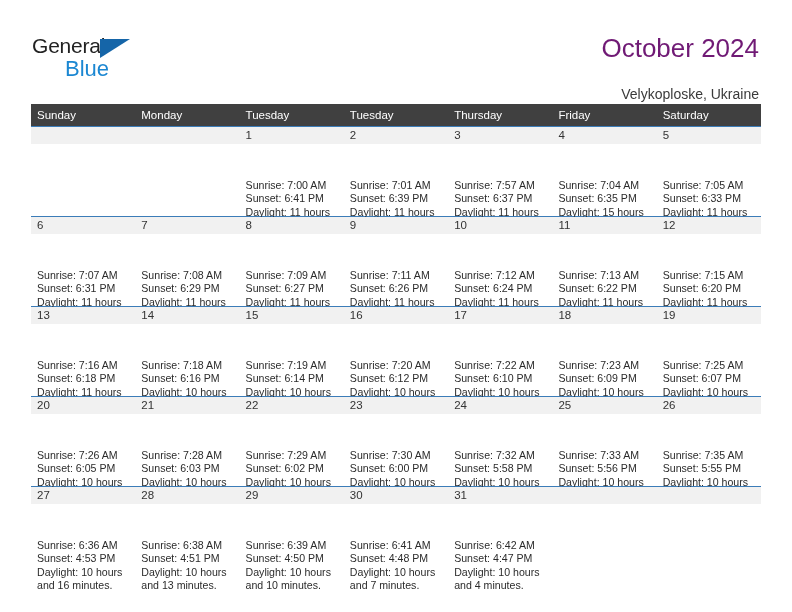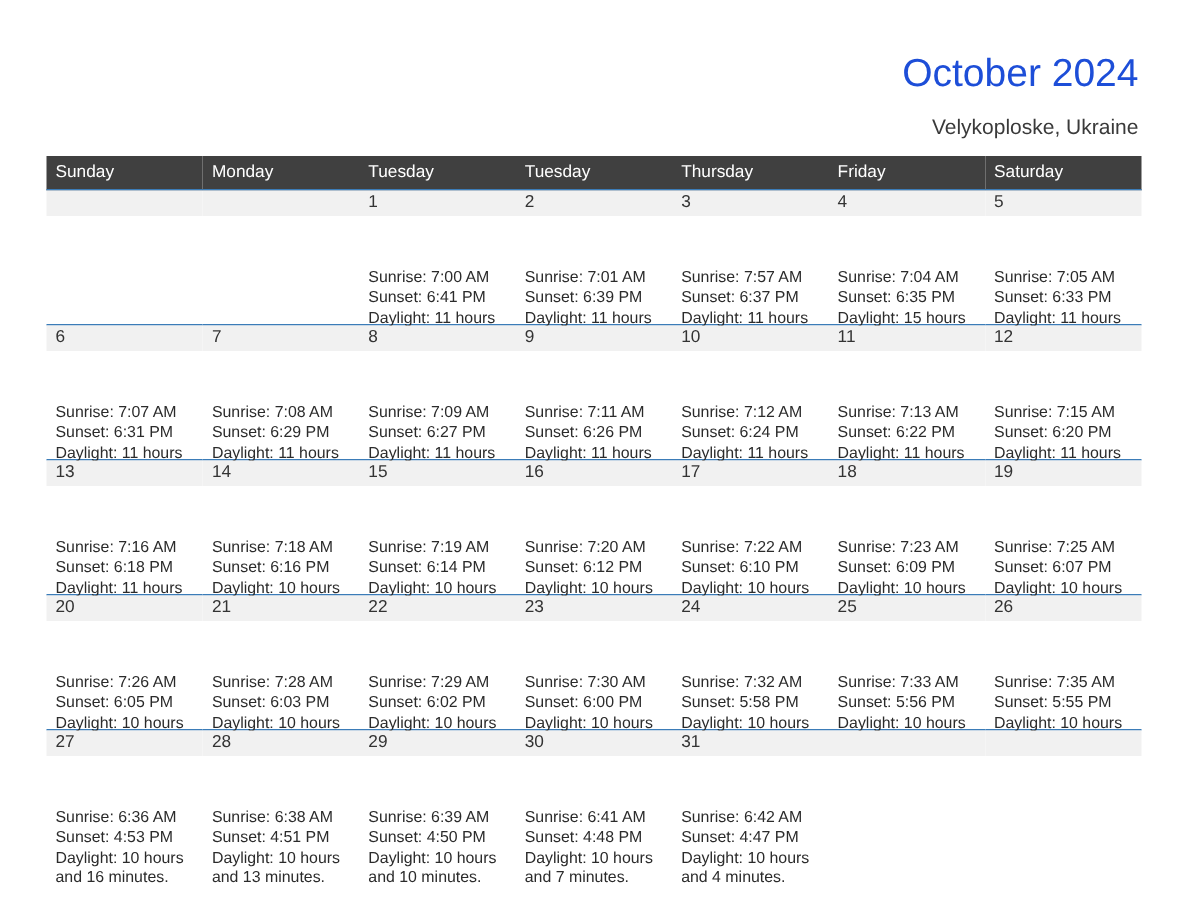--- a/index.html
+++ b/index.html
@@ -63,30 +63,30 @@
     font-family: "Liberation Sans", sans-serif;
   }
   .title-block {
     position: absolute;
     right: 33px;
     top: 32px;
     text-align: right;
   }
   .cal-title {
     font-size: 26px;
-    color: #1d4ed8;
+    color: #701a75;
     font-weight: normal;
     line-height: 32px;
     white-space: nowrap;
   }
   .cal-subtitle {
     font-size: 14px;
     color: #3a3a3a;
     line-height: 20px;
-    margin-top: 10px;
+    margin-top: 20px;
     white-space: nowrap;
   }
 
   
   .calendar {
     position: absolute;
     left: 31px;
     top: 104px;
     width: 730px;
     border-collapse: collapse;
@@ -140,20 +140,25 @@
     white-space: normal;
   }
 </style>
 </head>
 <body>
 
 <div class="page">
 
   <div class="header">
 
+    <div class="logo">
+      <span class="logo-general">General</span>
+      <span class="logo-tri"></span>
+      <span class="logo-blue">Blue</span>
+    </div>
 
     <div class="title-block">
       <div class="cal-title">October 2024</div>
       <div class="cal-subtitle">Velykoploske, Ukraine</div>
     </div>
 
   </div>
 
   <table class="calendar">
     <thead>

